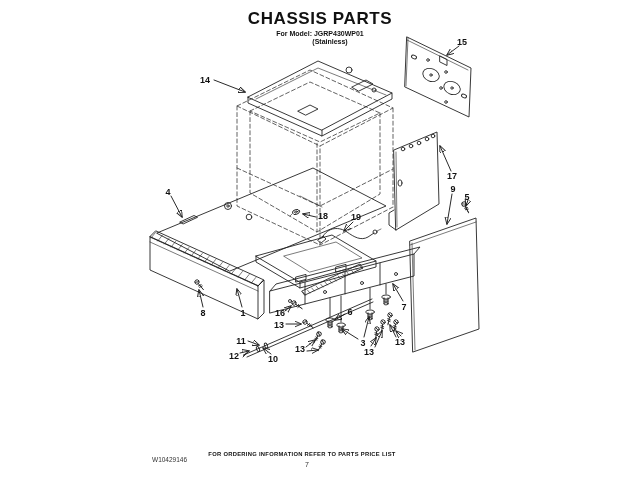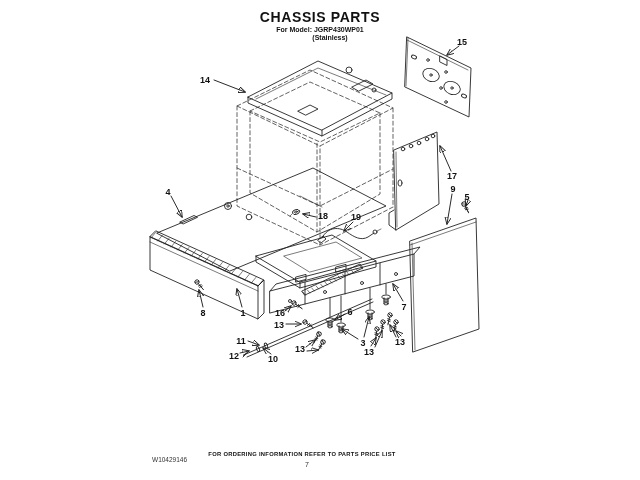--- a/index.html
+++ b/index.html
@@ -2,21 +2,21 @@
 <html><head>
 <meta charset="utf-8">
 <style>
   html,body{margin:0;padding:0;background:#888;}
   .page{
     position:relative;width:640px;height:480px;margin:0 auto;
     background:#ffffff;overflow:hidden;
     font-family:"Liberation Sans",sans-serif;color:#111;
   }
   .header{position:absolute;top:9px;left:0;width:100%;text-align:center;line-height:1.15;}
-  .t-title{font-size:14px;font-weight:bold;letter-spacing:.6px;}
+  .t-title{font-size:17px;font-weight:bold;letter-spacing:.6px;}
   .t-model{font-size:7px;font-weight:bold;margin-top:1px;}
   .t-finish{font-size:7px;font-weight:bold;position:relative;left:10px;}
   .diagram{position:absolute;left:0;top:0;width:640px;height:480px;}
   .diagram path,.diagram line,.diagram circle,.diagram ellipse,.diagram polygon,.diagram polyline{
     fill:none;stroke:#222;stroke-width:0.9;stroke-linecap:round;stroke-linejoin:round;
   }
   .diagram .dash{stroke:#3a3a3a;stroke-width:0.8;stroke-dasharray:4 2.6;}
   .diagram .thin{stroke-width:0.6;}
   .diagram .leader{stroke:#111;stroke-width:0.9;}
   .diagram text.callout{

